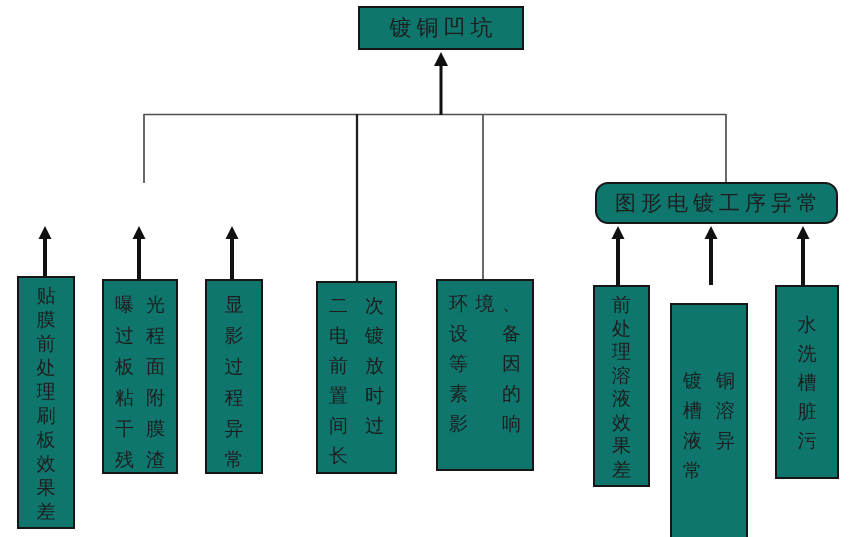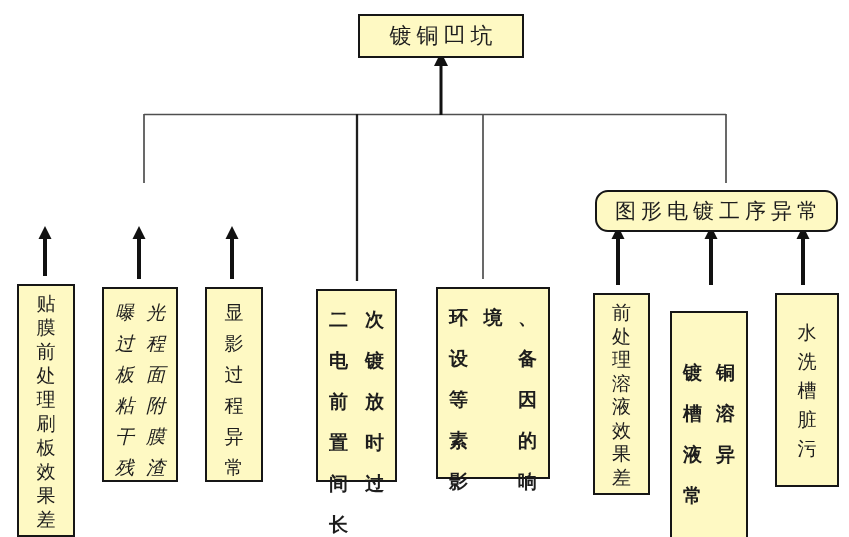--- a/index.html
+++ b/index.html
@@ -4,38 +4,38 @@
 <style>
   html,body{margin:0;padding:0;}
   body{
     width:849px;height:537px;background:#ffffff;
     font-family:"Liberation Serif","DejaVu Serif",serif;
     color:#1d1d1d;position:relative;overflow:hidden;
   }
   .stage{position:absolute;left:0;top:0;width:849px;height:537px;}
   svg.connectors{position:absolute;left:0;top:0;width:849px;height:537px;}
   .node{
-    position:absolute;background:#fef9c3;border:2.5px solid #161616;
-    box-sizing:border-box;display:flex;align-items:center;justify-content:center;margin-top:8px;
+    position:absolute;background:#0f766e;border:2.5px solid #161616;
+    box-sizing:border-box;display:flex;align-items:center;justify-content:center;
   }
   .root-node{border-width:2px;font-size:22px;letter-spacing:5px;text-indent:5px;}
   .branch-node{font-size:21px;letter-spacing:5px;text-indent:5px;}
   .cause-node{
     flex-direction:column;align-items:stretch;justify-content:flex-start;
     font-size:19px;
   }
   .cause-text{
     white-space:pre-line;width:100%;box-sizing:border-box;
     padding:8px 6px 0 6px;line-height:31px;
   }
   .c-center .cause-text{text-align:center;}
   .c-just .cause-text{text-align:justify;text-align-last:justify;padding-left:11px;padding-right:11px;}
   .lh24 .cause-text{line-height:24px;padding-top:6px;}
   .lh235 .cause-text{line-height:23.5px;padding-top:6px;}
-  .lh30 .cause-text{line-height:41px;font-weight:bold;}
+  .lh30 .cause-text{line-height:30px;}
   .lh29 .cause-text{line-height:29px;}
   .v-center{justify-content:center;}
   .v-center .cause-text{padding-top:0;}
 </style>
 </head>
 <body>
 
 <div class="stage">
 
   <svg class="connectors" viewBox="0 0 849 537">
@@ -78,21 +78,21 @@
 膜
 前
 处
 理
 刷
 板
 效
 果
 差</div>
   </div>
-  <div class="node cause-node c-just" style="left:102px;top:279px;width:76px;height:195px;font-style:italic;">
+  <div class="node cause-node c-just" style="left:102px;top:279px;width:76px;height:195px;">
     <div class="cause-text">曝光
 过程
 板面
 粘附
 干膜
 残渣</div>
   </div>
   <div class="node cause-node c-center" style="left:205px;top:279px;width:58px;height:195px;">
     <div class="cause-text">显
 影
@@ -103,21 +103,21 @@
   </div>
 
   <div class="node cause-node c-just lh30" style="left:316px;top:281px;width:81px;height:193px;">
     <div class="cause-text">二次
 电镀
 前放
 置时
 间过
 长</div>
   </div>
-  <div class="node cause-node c-just lh30" style="left:436px;top:279px;width:114px;height:192px;">
+  <div class="node cause-node c-just lh30" style="left:436px;top:279px;width:98px;height:192px;">
     <div class="cause-text">环境、
 设备
 等因
 素的
 影响</div>
   </div>
 
   <div class="node cause-node c-center lh235" style="left:593px;top:285px;width:57px;height:202px;">
     <div class="cause-text">前
 处

